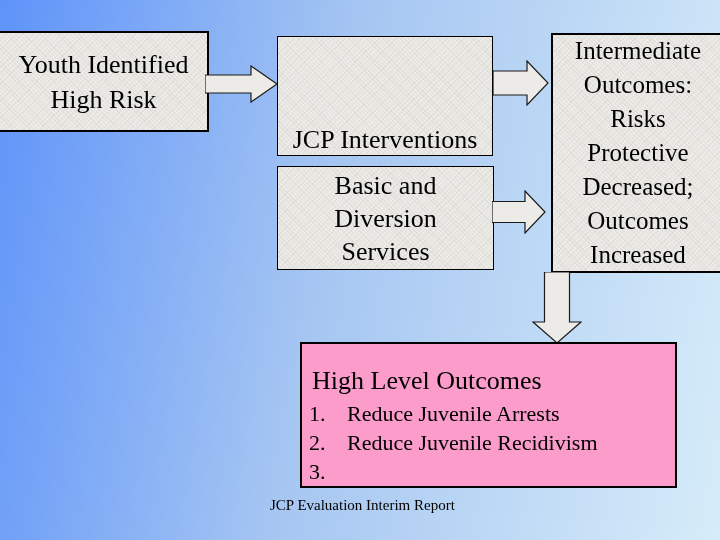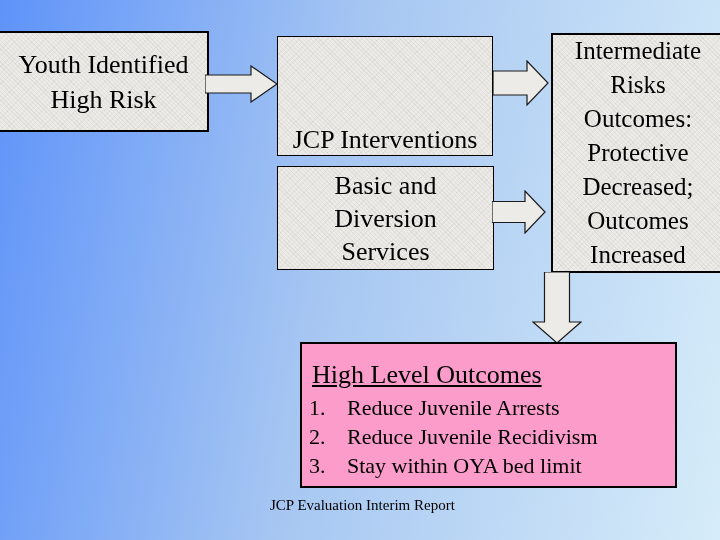--- a/index.html
+++ b/index.html
@@ -30,21 +30,21 @@
   #box-high-risk{left:-2px;top:31px;width:211px;height:101px;font-size:26px;line-height:35px;}
   #box-jcp{left:277px;top:36px;width:216px;height:120px;font-size:26px;border-width:1.5px;justify-content:flex-end;}
   #box-basic{left:277px;top:166px;width:217px;height:104px;font-size:26px;line-height:33px;border-width:1.5px;align-items:center;}
   #box-intermediate{left:551px;top:33px;width:174px;height:240px;font-size:25px;line-height:34px;border-width:2px;}
   #box-outcomes{
     position:absolute;box-sizing:border-box;
     left:300px;top:342px;width:377px;height:146px;
     background:var(--pink-fill,#FB9CCA);
     border:2px solid var(--box-border,#000);
   }
-  .outcomes-title{font-size:26px;line-height:30px;margin:16px 0 3px 10px;text-decoration:underline;}
+  .outcomes-title{font-size:26px;line-height:30px;margin:22px 0 3px 10px;}
   .outcomes-item{display:flex;font-size:22px;line-height:29px;margin-left:7px;}
   .outcomes-item .num{width:38px;flex:0 0 38px;}
   .arrow{position:absolute;display:block;}
   .arrow-shape{fill:var(--box-fill,#ECEBE7);stroke:#1b1b1b;stroke-width:1.2;}
   #arrow-1{left:205px;top:65px;}
   #arrow-2{left:493px;top:60px;}
   #arrow-3{left:492px;top:190px;}
   #arrow-4{left:532px;top:272px;}
   .footer{
     position:absolute;left:270px;top:496px;
@@ -78,22 +78,22 @@
     <span>Diversion</span>
     <span>Services</span>
   </div>
 
   <svg class="arrow" id="arrow-3" width="54" height="44" viewBox="0 0 54 44">
     <polygon class="arrow-shape" points="0,11.5 33,11.5 33,1 53,22 33,43 33,32.5 0,32.5"></polygon>
   </svg>
 
   <div class="tbox" id="box-intermediate">
     <span>Intermediate</span>
+    <span>Outcomes:</span>
     <span>Risks</span>
-    <span>Outcomes:</span>
     <span>Protective</span>
     <span>Decreased;</span>
     <span>Outcomes</span>
     <span>Increased</span>
   </div>
 
   <svg class="arrow" id="arrow-4" width="50" height="72" viewBox="0 0 50 72">
     <polygon class="arrow-shape" points="12.5,0 37.5,0 37.5,50 49,50 25,71 1,50 12.5,50"></polygon>
   </svg>
 
@@ -102,19 +102,18 @@
     <div class="outcomes-item">
       <span class="num">1.</span>
       <span class="txt">Reduce Juvenile Arrests</span>
     </div>
     <div class="outcomes-item">
       <span class="num">2.</span>
       <span class="txt">Reduce Juvenile Recidivism</span>
     </div>
     <div class="outcomes-item">
       <span class="num">3.</span>
-      <span class="txt">Stay within OYA bed limit</span>
     </div>
   </div>
 
   <div class="footer">JCP Evaluation Interim Report</div>
 
 </div>
 
 </body></html>

